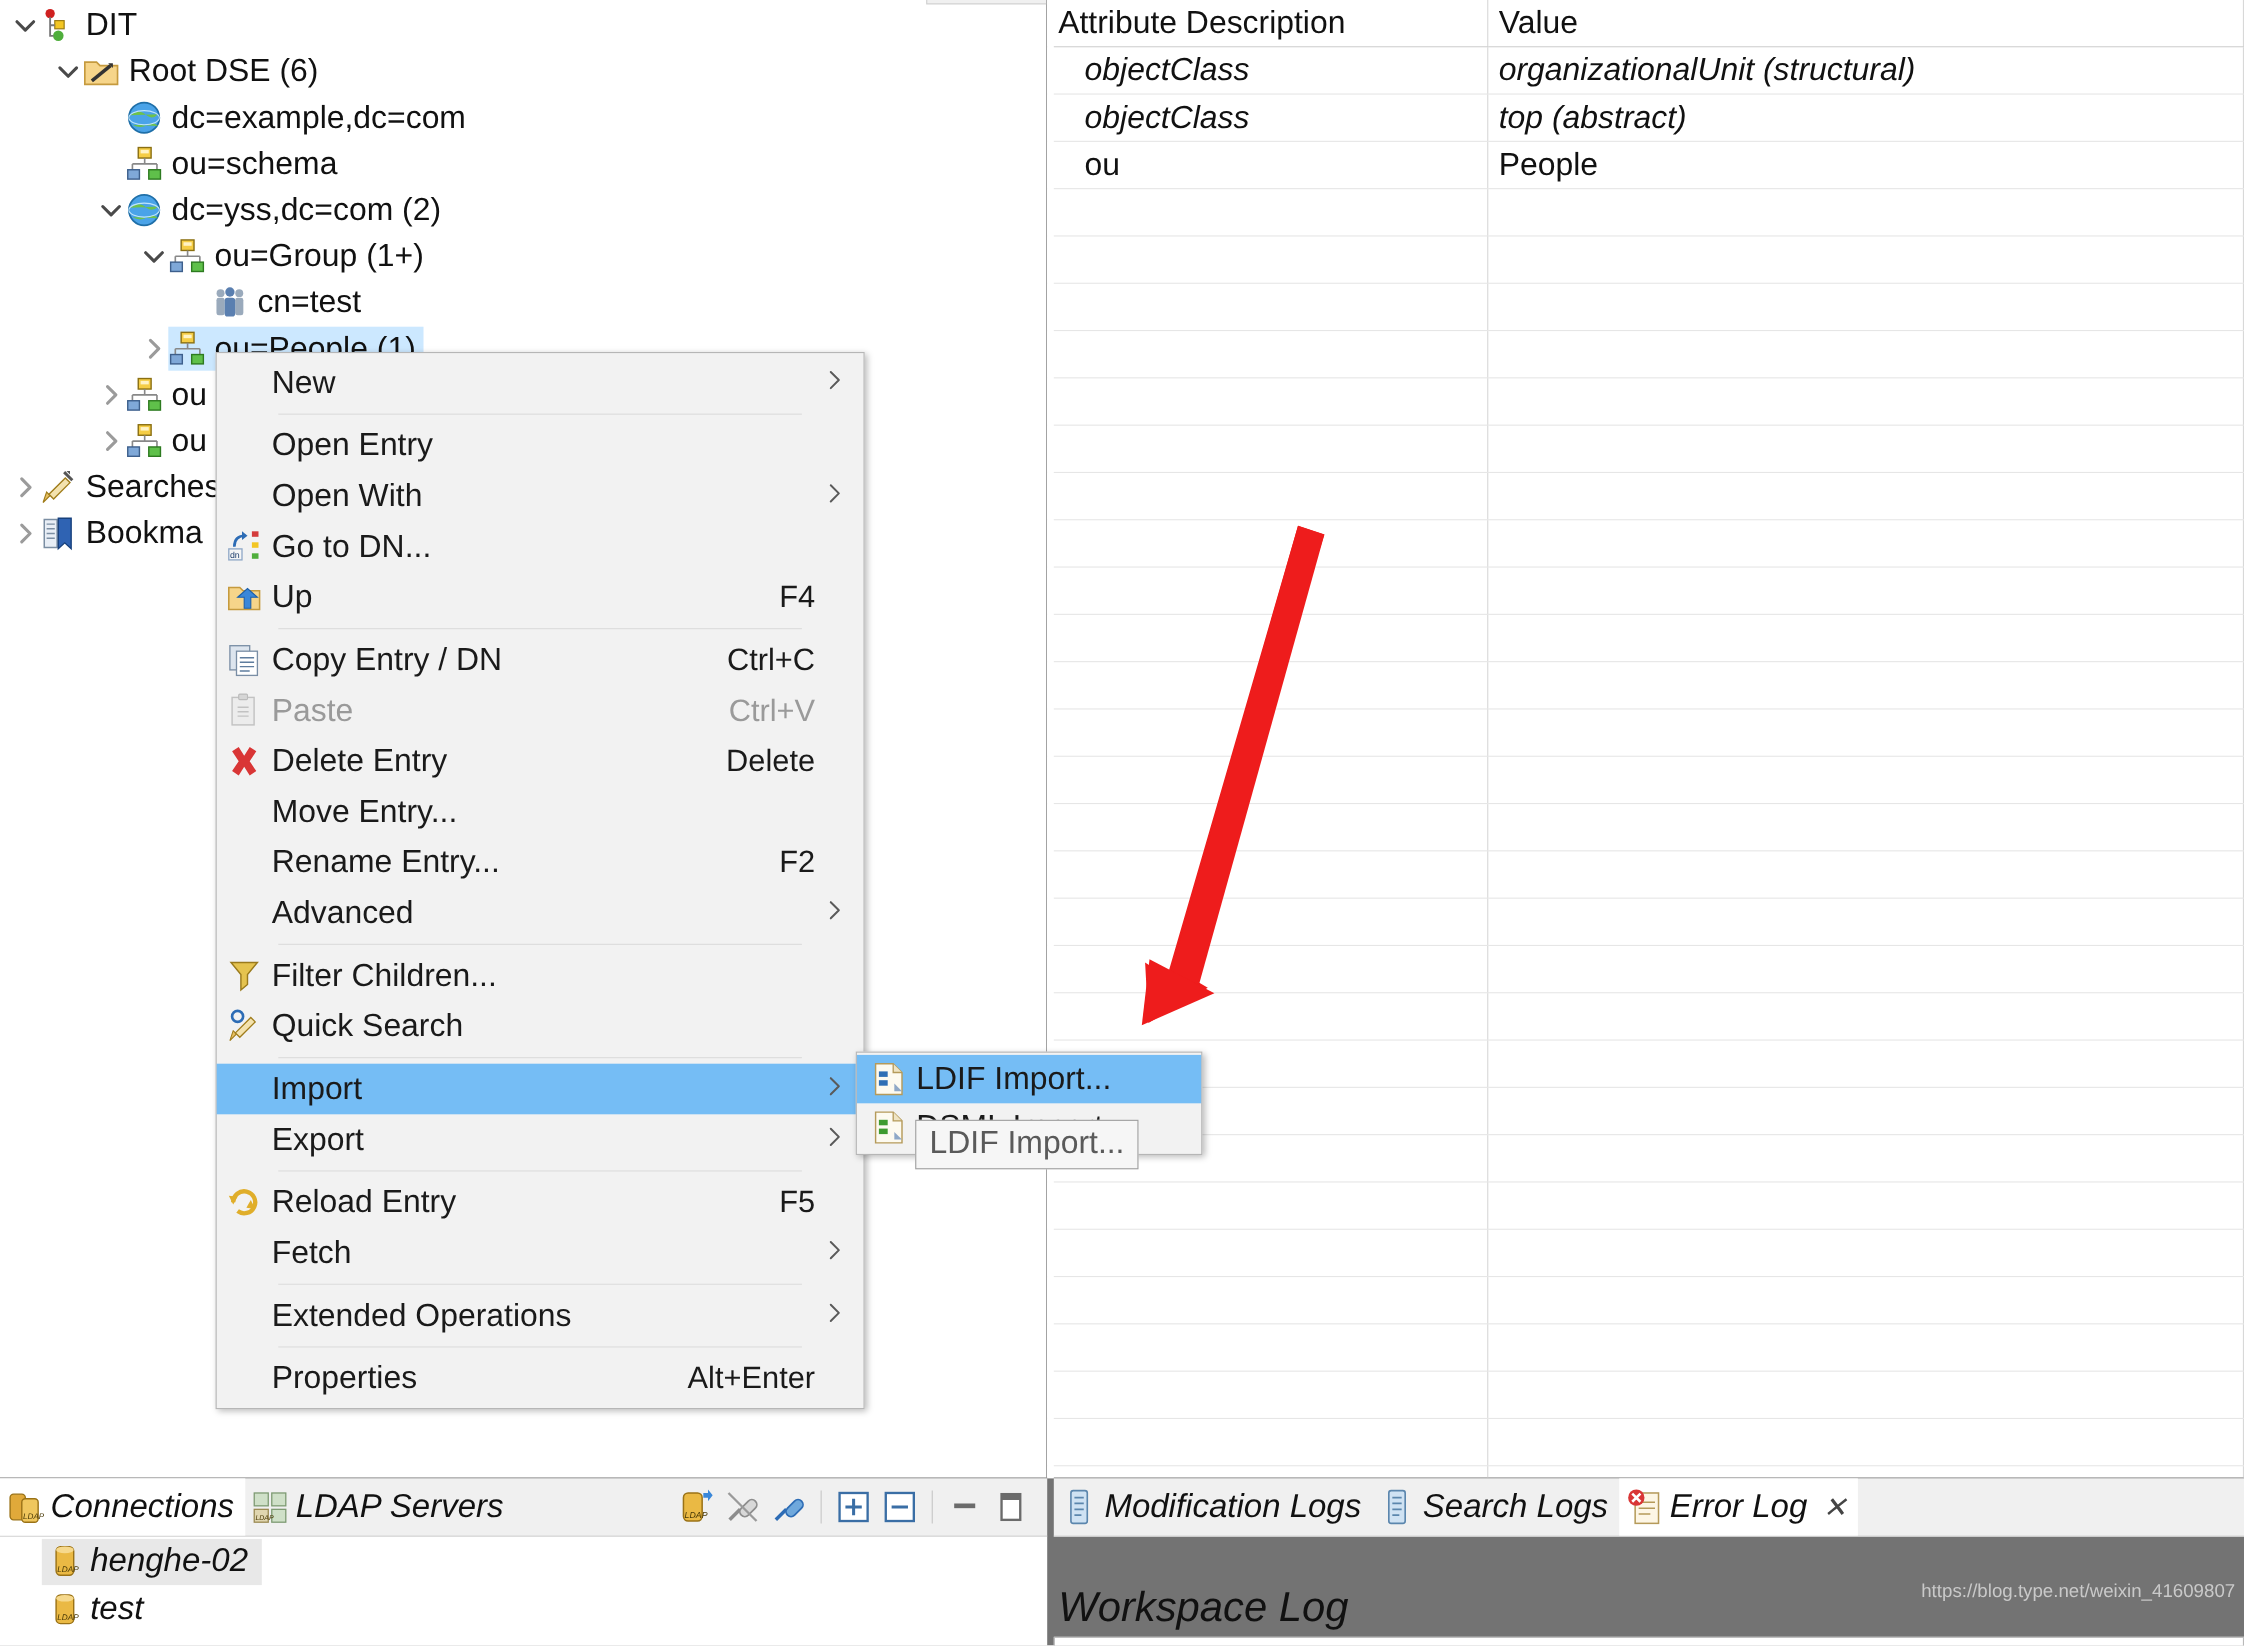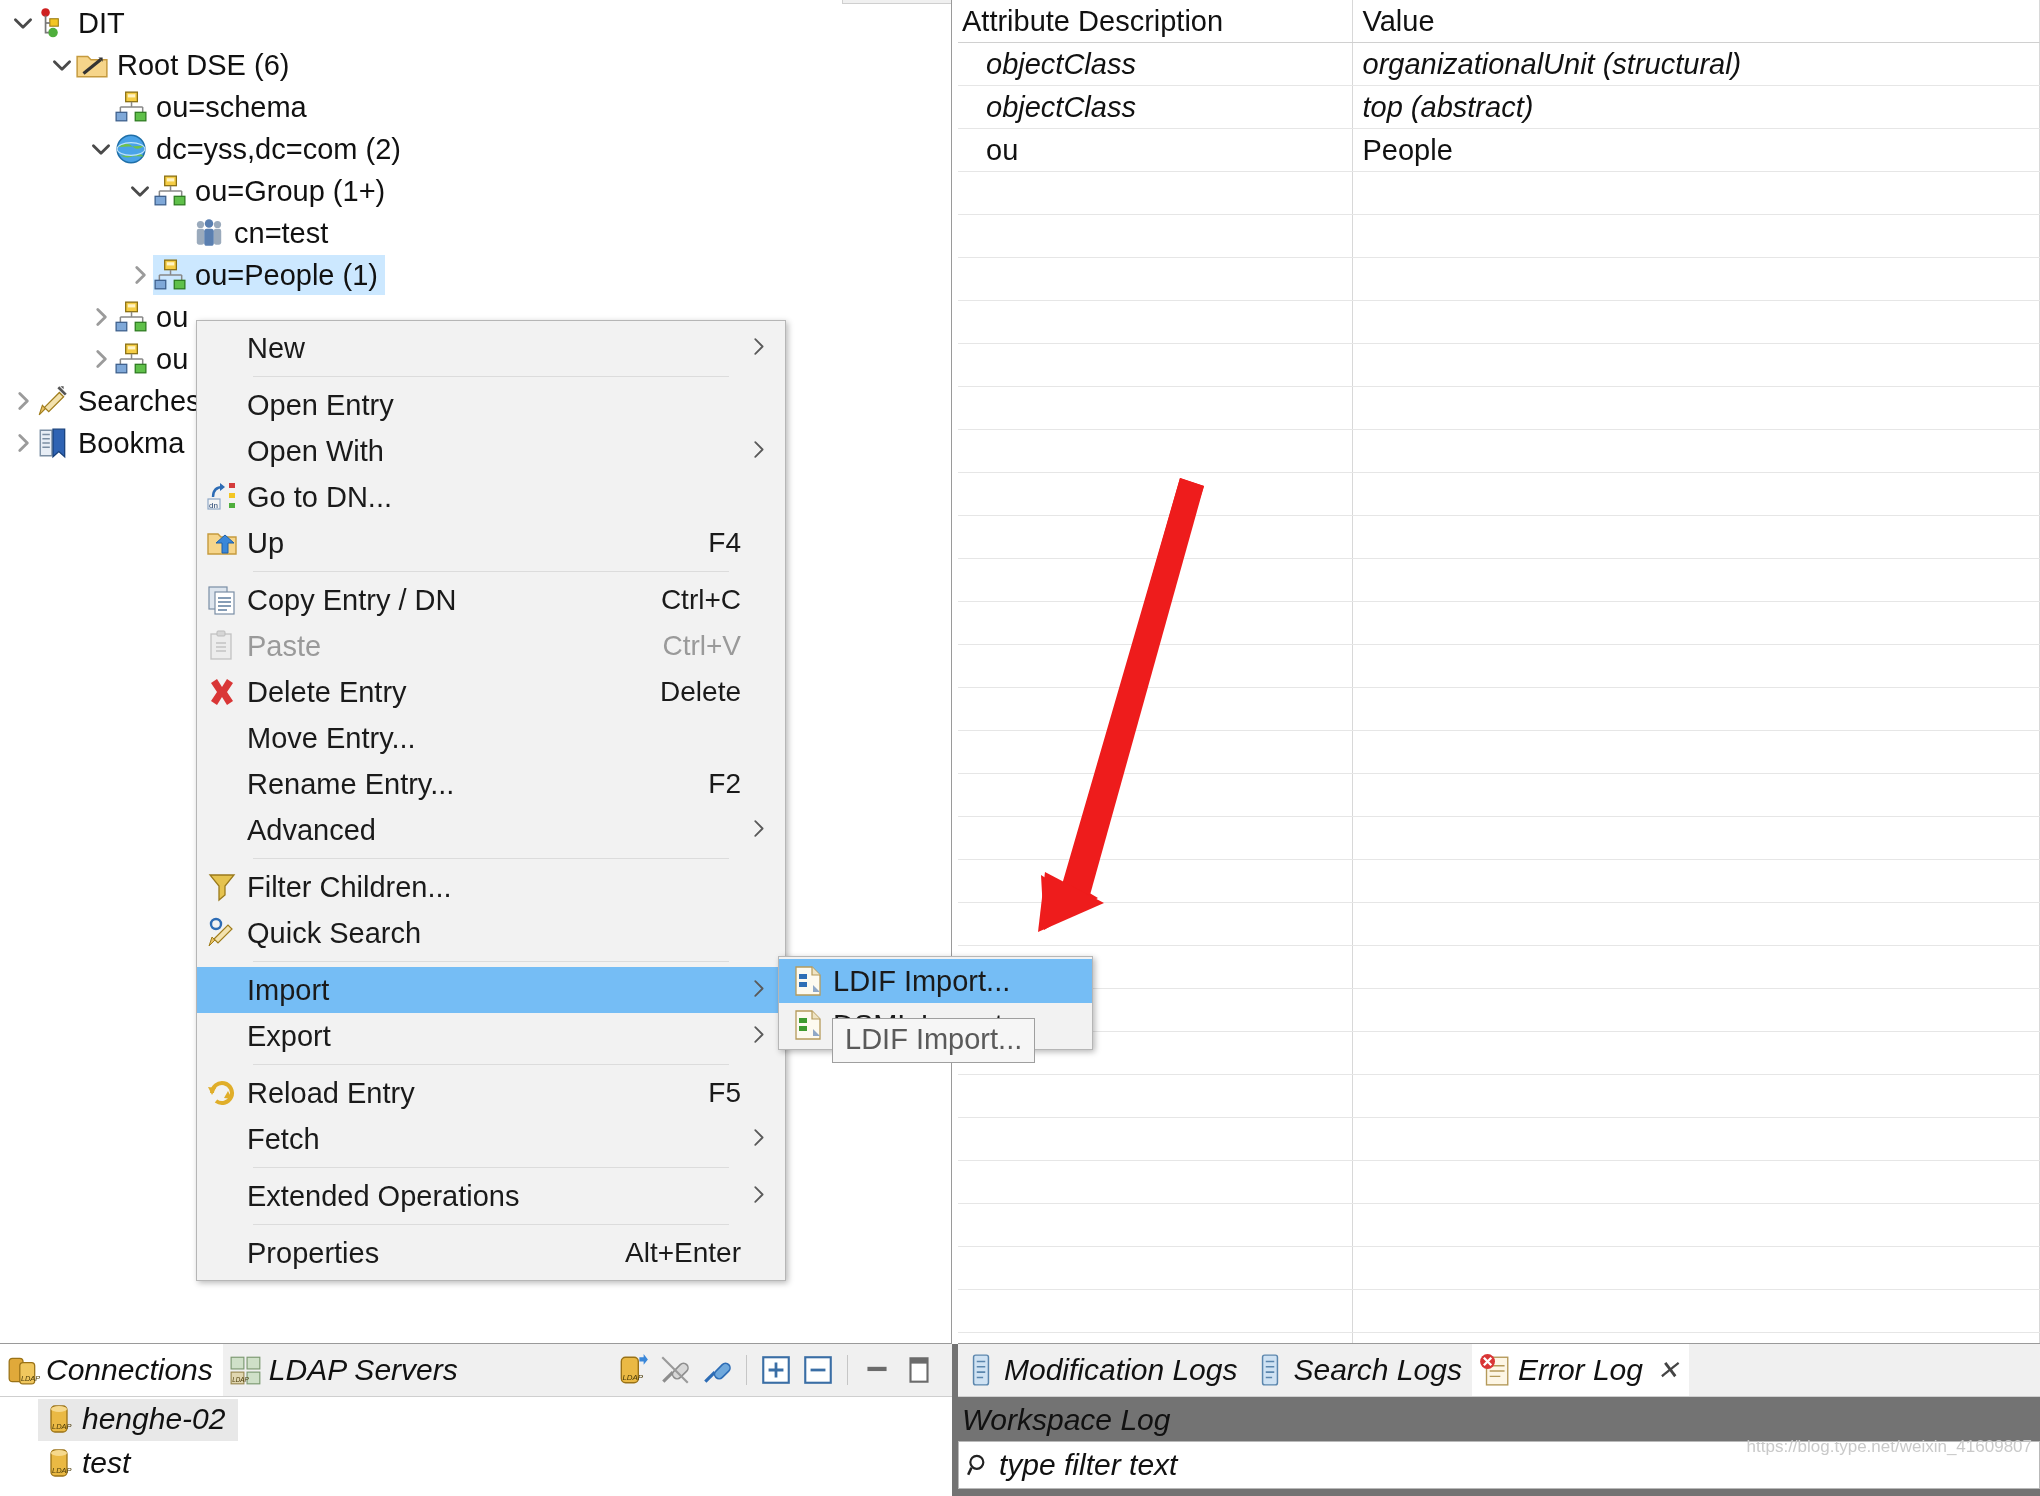--- a/index.html
+++ b/index.html
@@ -134,21 +134,21 @@
   .conn-list{position:relative;background:#ffffff;height:100px;}
   .conn-row{
     position:relative;display:flex;align-items:center;height:44px;font-size:30px;color:#111;
     padding-left:42px;
   }
   .conn-row .cicon{width:34px;height:34px;margin-right:6px;display:flex;align-items:center;justify-content:center;}
   .conn-row.sel .cbg{position:absolute;left:38px;top:2px;height:42px;width:200px;background:#e8e8e8;z-index:0;}
   .conn-row .ctext{position:relative;z-index:1;}
   .conn-row .cicon{position:relative;z-index:1;}
 
-  .ws-log{font-size:30px;color:#111;padding:6px 0 0 4px;}
+  .ws-log{font-size:38px;color:#111;padding:6px 0 0 4px;margin-top:38px;}
   .filter-box{
     margin-top:4px;border:1px solid #b9b9b9;height:46px;display:flex;align-items:center;
     background:#fff;
   }
   .filter-box .fi{width:40px;display:flex;align-items:center;justify-content:center;}
   .filter-box .ftext{font-size:30px;color:#111;}
 
   .watermark{
     position:absolute;right:8px;top:1437px;font-size:17px;color:#c9c9c9;
     font-family:"Liberation Sans", sans-serif;z-index:5;
@@ -196,20 +196,35 @@
             <span class="ticon">
               <span style="display: inline-flex; align-items: center; justify-content: center; width: 34px; height: 34px;">
                 <svg width="34" height="34" viewBox="0 0 32 32">
                   <path d="M2 8 h10 l3 3 h15 v16 H2 Z" fill="#f6d58a" stroke="#c59a3e" stroke-width="1.4"></path>
                   <path d="M8 24 L24 11" stroke="#333" stroke-width="3"></path>
                   <path d="M22 9 l4 0 l0 4 z" fill="#333"></path>
                 </svg>
               </span>
             </span>
             <span class="tlabel">Root DSE (6)</span>
+          </div>
+          <div class="row">
+            <span style="display: inline-block; flex: 0 0 88px;"></span>
+            <span class="twisty"></span>
+            <span class="ticon">
+              <span style="display: inline-flex; align-items: center; justify-content: center; width: 34px; height: 34px;">
+                <svg width="34" height="34" viewBox="0 0 32 32">
+                  <circle cx="16" cy="16" r="13" fill="#4aa3e8" stroke="#1f6fa8" stroke-width="1.5"></circle>
+                  <path d="M4 14 q8 -6 14 0 q5 4 10 -1" fill="#6ec24b" stroke="none"></path>
+                  <path d="M6 22 q7 4 13 0 q5 -3 9 1" fill="#6ec24b"></path>
+                  <ellipse cx="16" cy="16" rx="13" ry="6" fill="none" stroke="#bfe4fb" stroke-width="1"></ellipse>
+                </svg>
+              </span>
+            </span>
+            <span class="tlabel">dc=example,dc=com</span>
           </div>
           <div class="row">
             <span style="display: inline-block; flex: 0 0 88px;"></span>
             <span class="twisty"></span>
             <span class="ticon">
               <span style="display: inline-flex; align-items: center; justify-content: center; width: 34px; height: 34px;">
                 <svg width="34" height="34" viewBox="0 0 32 32">
                   <rect x="11" y="2" width="11" height="9" fill="#f5cd45" stroke="#8a6f12" stroke-width="1.2"></rect>
                   <rect x="13" y="4" width="7" height="3" fill="#fff3c4"></rect>
                   <path d="M16.5 11 v5 M6 16 h21 M6 16 v5 M27 16 v5" stroke="#888" stroke-width="1.4" fill="none"></path>

